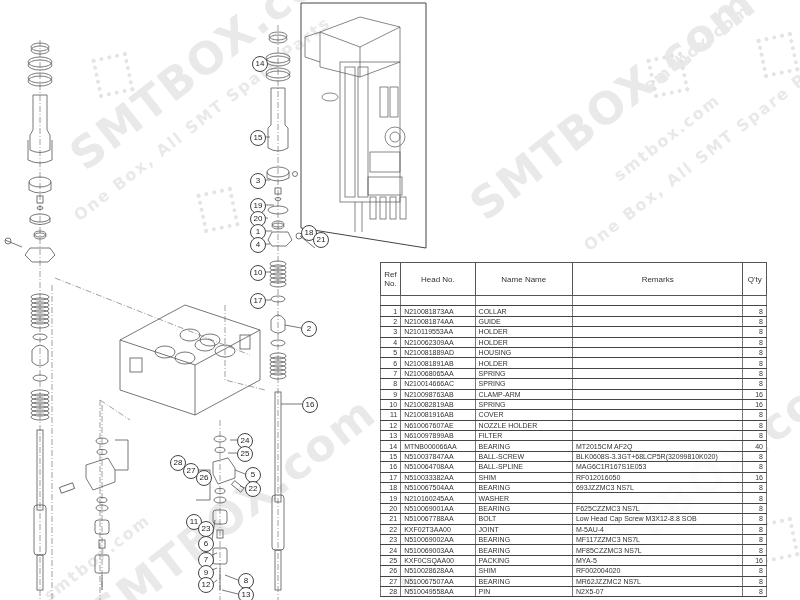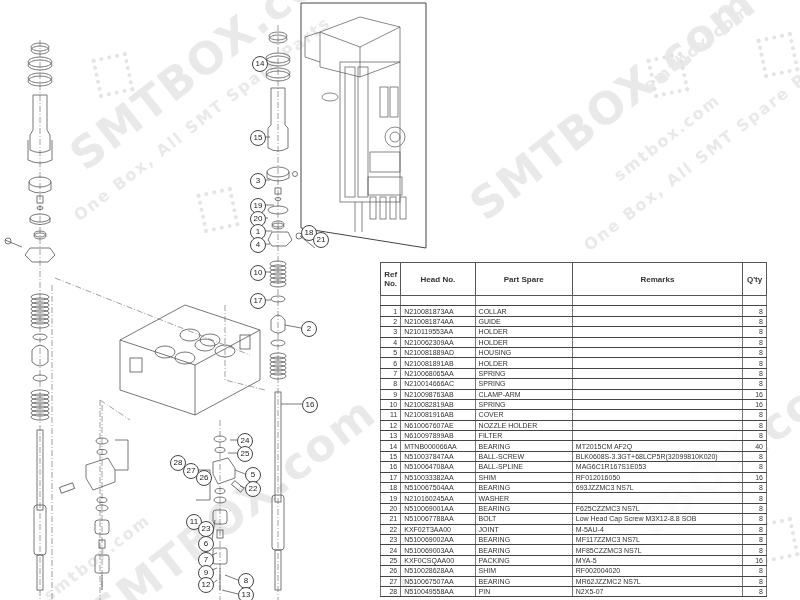--- a/index.html
+++ b/index.html
@@ -23,21 +23,21 @@
     position:absolute; width:14px; height:14px; border:1px solid #444; border-radius:50%;
     background:#fff; font-size:8px; line-height:14px; text-align:center; color:#222; z-index:3;
   }
   .table-wrap {
     position:absolute; left:380px; top:262px; width:387px; z-index:4;
   }
   table.parts {
     border-collapse:collapse; width:387px; font-size:7px; background:rgba(255,255,255,0.85);
   }
   table.parts th {
-    font-weight:bold; font-size:8px; color:#333; border:1px solid #555;
+    font-weight:normal; font-size:8px; color:#333; border:1px solid #555;
     height:32px; vertical-align:middle; text-align:center; padding:0 2px;
   }
   table.parts td {
     border-left:1px solid #777; border-right:1px solid #777; border-bottom:1px solid #444;
     height:9.4px; padding:0 3px; line-height:9px; color:#333; white-space:nowrap;
   }
   table.parts td.ref { text-align:right; width:14px; }
   table.parts td.pn { width:72px; }
   table.parts td.name { width:100px; }
   table.parts td.rem { width:170px; }
@@ -282,21 +282,21 @@
     <div class="callout" style="left: 238px; top: 573px;">8</div>
     <div class="callout" style="left: 238px; top: 587px;">13</div>
   </div>
 
 <div class="table-wrap">
   <table class="parts">
     <thead>
       <tr>
         <th>Ref No.</th>
         <th>Head No.</th>
-        <th>Part Spare</th>
+        <th>Name Name</th>
         <th>Remarks</th>
         <th>Q'ty</th>
       </tr>
     </thead>
     <tbody id="parts-body">
       <tr class="spacer-row">
           <td></td>
           <td></td>
           <td></td>
           <td></td>

